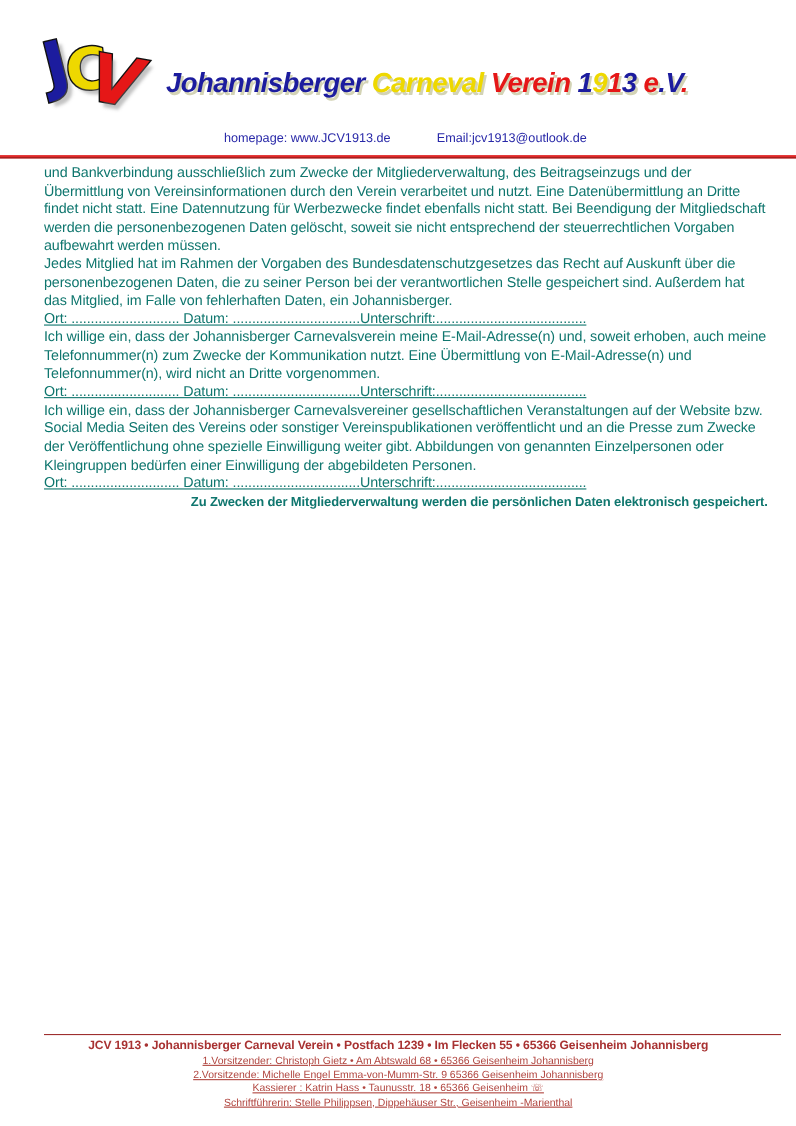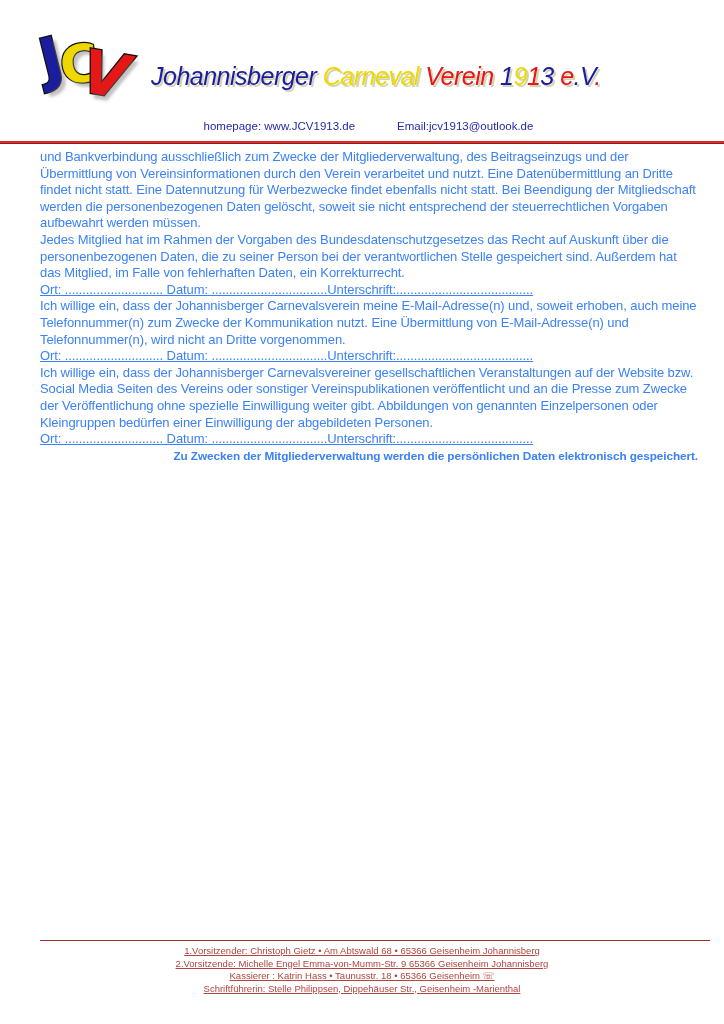--- a/index.html
+++ b/index.html
@@ -37,21 +37,21 @@
     text-shadow: 4px 5px 3px rgba(120,120,120,0.45);
     line-height: 1;
   }
   .logo-j { font-size: 58px; left: 0;  top: 4px;  transform: rotate(-14deg); }
   .logo-c { font-size: 52px; left: 20px; top: 12px; transform: rotate(-6deg); }
   .logo-v { font-size: 60px; left: 42px; top: 18px; transform: rotate(10deg); font-style: italic; }
 
   .title {
     margin: 36px 0 0 16px;
     font-size: 25px;
-    font-weight: normal;
+    font-weight: bold;
     font-style: italic;
     letter-spacing: -0.5px;
     white-space: nowrap;
     text-shadow: 2px 2px 0 rgba(175,175,120,0.55);
   }
 
   .contact-line {
     text-align: center;
     margin-top: 2px;
     font-size: 11.5px;
@@ -66,21 +66,21 @@
     height: 3px;
     background: var(--accent-red, #e02828);
     border-bottom: 1px solid #8e1c1c;
   }
 
   
   .doc-body {
     padding: 5px 26px 0 40px;
     font-size: 13px;
     line-height: 16.6px;
-    color: #3b82f6;
+    color: #0f766e;
     letter-spacing: -0.1px;
   }
   .doc-body p { margin: 0; }
   .sig { margin-top: 18px; white-space: nowrap; text-decoration: underline; }
   .para-after-sig { margin-top: 12px; }
   .sig-tight { margin-top: 15px; }
   .bold-note {
     margin-top: 25px;
     font-size: 11.8px;
     font-weight: bold;
@@ -130,36 +130,37 @@
   </div>
 
   <div class="contact-line">
     <span>homepage: www.JCV1913.de</span><span class="gap"></span><span>Email:jcv1913@outlook.de</span>
   </div>
 
   <div class="red-rule"></div>
 
   <main class="doc-body">
     <p>und Bankverbindung ausschließlich zum Zwecke der Mitgliederverwaltung, des Beitragseinzugs und der Übermittlung von Vereinsinformationen durch den Verein verarbeitet und nutzt. Eine Datenübermittlung an Dritte findet nicht statt. Eine Datennutzung für Werbezwecke findet ebenfalls nicht statt. Bei Beendigung der Mitgliedschaft werden die personenbezogenen Daten gelöscht, soweit sie nicht entsprechend der steuerrechtlichen Vorgaben aufbewahrt werden müssen.</p>
-    <p>Jedes Mitglied hat im Rahmen der Vorgaben des Bundesdatenschutzgesetzes das Recht auf Auskunft über die personenbezogenen Daten, die zu seiner Person bei der verantwortlichen Stelle gespeichert sind. Außerdem hat das Mitglied, im Falle von fehlerhaften Daten, ein Korrekturrecht.</p>
+    <p>Jedes Mitglied hat im Rahmen der Vorgaben des Bundesdatenschutzgesetzes das Recht auf Auskunft über die personenbezogenen Daten, die zu seiner Person bei der verantwortlichen Stelle gespeichert sind. Außerdem hat das Mitglied, im Falle von fehlerhaften Daten, ein Johannisberger.</p>
 
     <p class="sig">Ort: ............................ Datum: .................................Unterschrift:.......................................</p>
 
     <p class="para-after-sig">Ich willige ein, dass der Johannisberger Carnevalsverein meine E-Mail-Adresse(n) und, soweit erhoben, auch meine Telefonnummer(n) zum Zwecke der Kommunikation nutzt. Eine Übermittlung von E-Mail-Adresse(n) und Telefonnummer(n), wird nicht an Dritte vorgenommen.</p>
 
     <p class="sig">Ort: ............................ Datum: .................................Unterschrift:.......................................</p>
 
     <p class="para-after-sig">Ich willige ein, dass der Johannisberger Carnevalsvereiner gesellschaftlichen Veranstaltungen auf der Website bzw. Social Media Seiten des Vereins oder sonstiger Vereinspublikationen veröffentlicht und an die Presse zum Zwecke der Veröffentlichung ohne spezielle Einwilligung weiter gibt. Abbildungen von genannten Einzelpersonen oder Kleingruppen bedürfen einer Einwilligung der abgebildeten Personen.</p>
 
     <p class="sig sig-tight">Ort: ............................ Datum: .................................Unterschrift:.......................................</p>
 
     <p class="bold-note">Zu Zwecken der Mitgliederverwaltung werden die persönlichen Daten elektronisch gespeichert.</p>
   </main>
 
   <footer class="footer">
     <div class="footer-rule"></div>
+    <div class="footer-line1">JCV 1913 • Johannisberger Carneval Verein • Postfach 1239 • Im Flecken 55 • 65366 Geisenheim Johannisberg</div>
     <div class="footer-small">1.Vorsitzender: Christoph Gietz • Am Abtswald 68 • 65366 Geisenheim Johannisberg</div>
     <div class="footer-small">2.Vorsitzende: Michelle Engel Emma-von-Mumm-Str. 9 65366 Geisenheim Johannisberg</div>
     <div class="footer-small">Kassierer : Katrin Hass  • Taunusstr. 18 • 65366 Geisenheim ☏</div>
     <div class="footer-small">Schriftführerin: Stelle Philippsen, Dippehäuser Str., Geisenheim -Marienthal</div>
   </footer>
 
 </div>
 
 </body></html>

